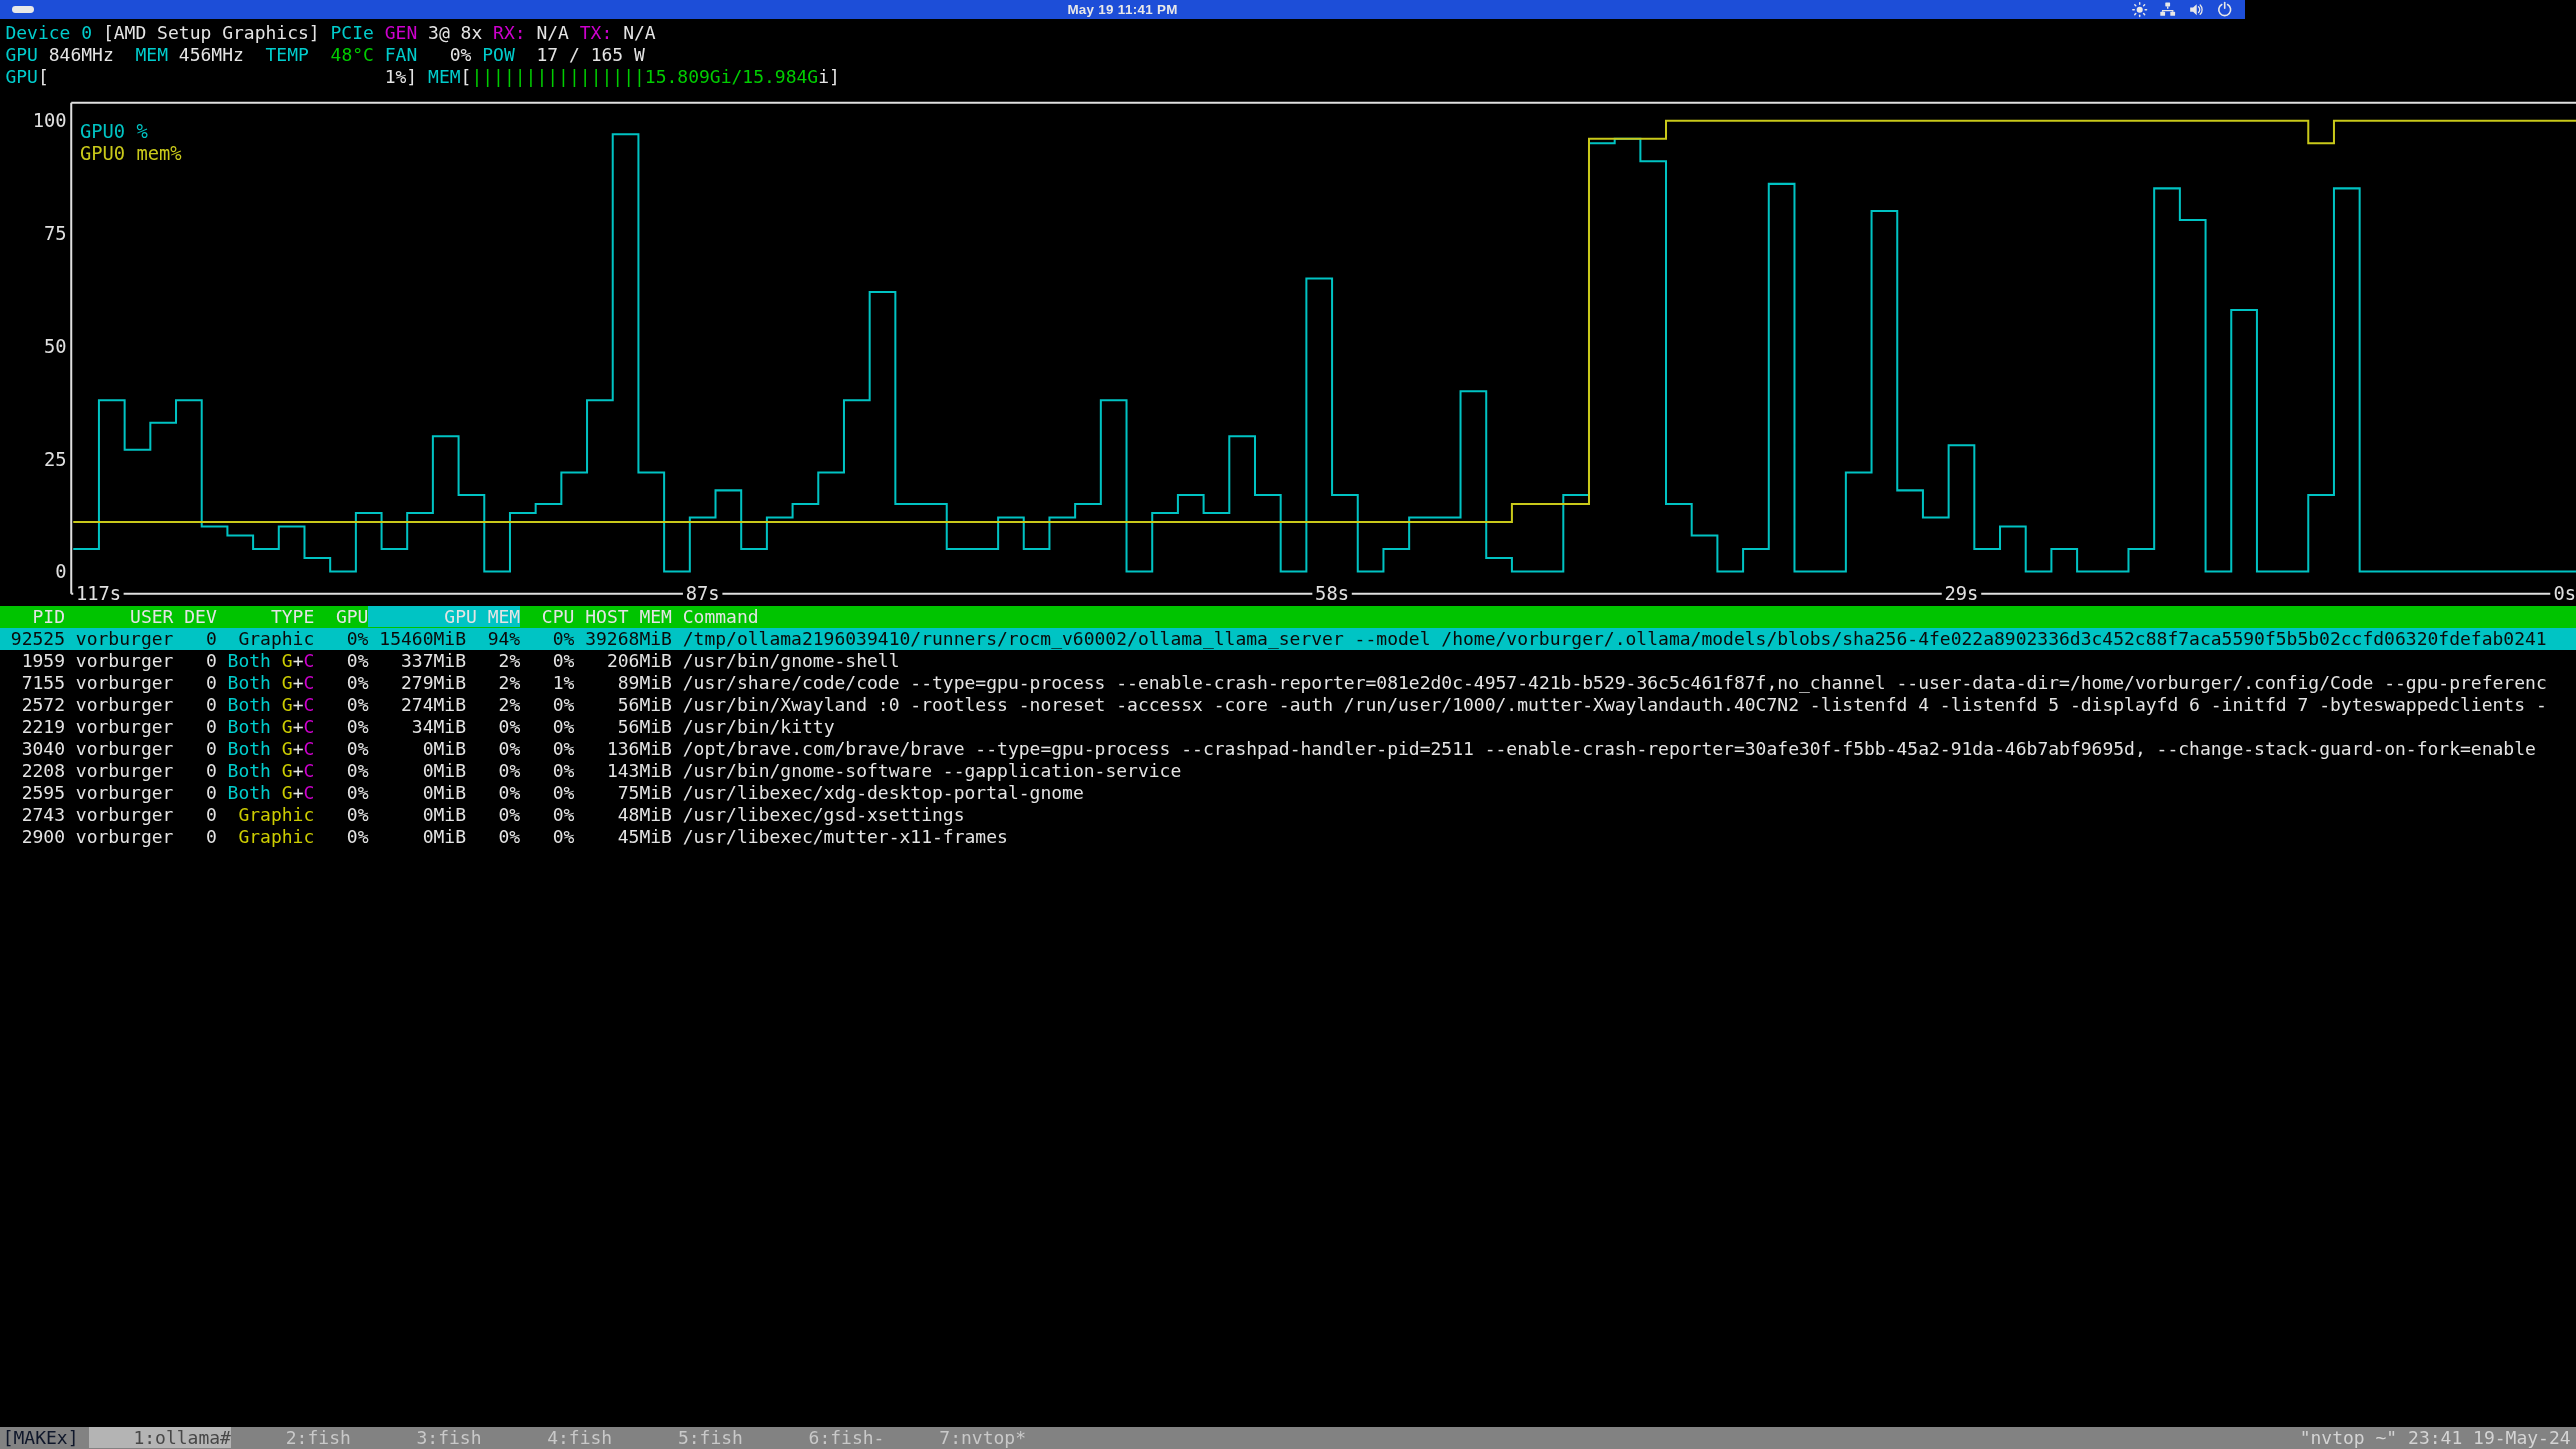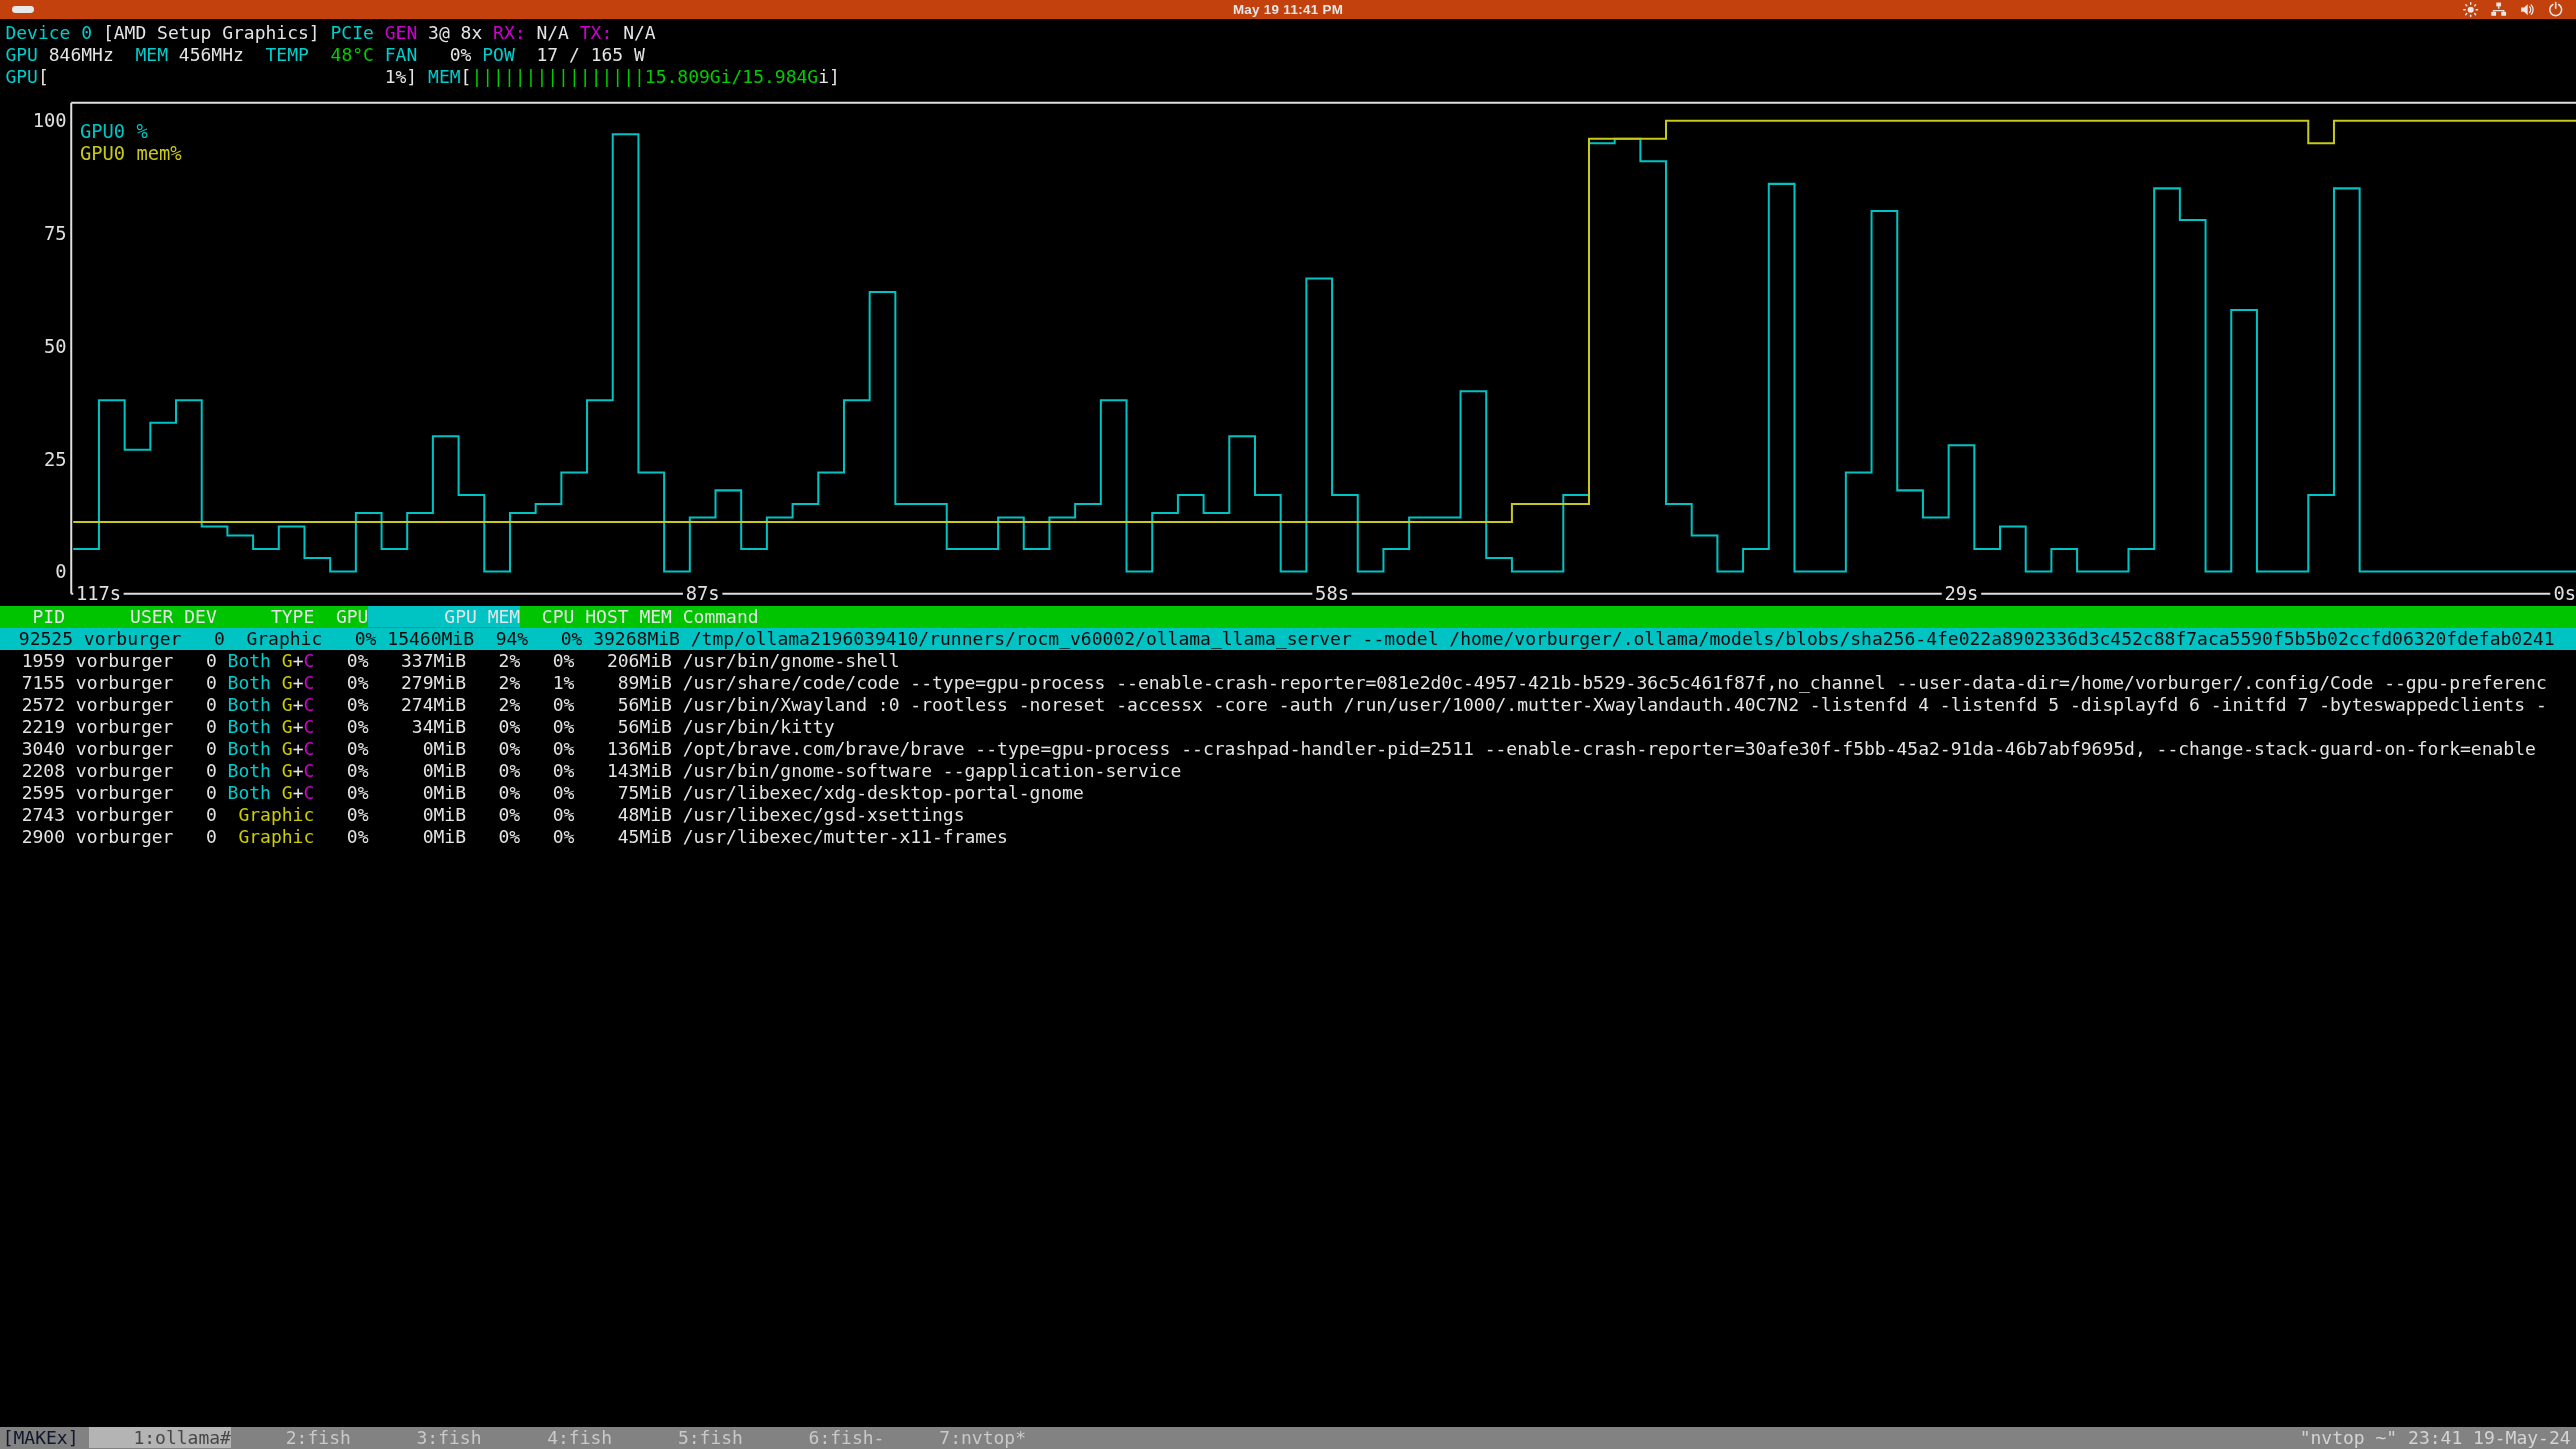--- a/index.html
+++ b/index.html
@@ -1,20 +1,20 @@
 <!DOCTYPE html>
 <html style="font-size:10.7px"><head>
 <meta charset="utf-8">
 <style>
   html,body{margin:0;padding:0;background:#000;}
   body{width:2576px;height:1449px;overflow:hidden;font-family:"DejaVu Sans Mono",monospace;}
   .screen{position:relative;width:2576px;height:1449px;background:#000;overflow:hidden;}
 
   
-  .gnome-bar{position:absolute;top:0;left:0;width:2576px;height:19px;background:#c2410c;}
+  .gnome-bar{position:absolute;top:0;left:0;width:2245px;height:19px;background:#1d4ed8;}
   .ws-pill{position:absolute;left:12px;top:6px;width:21.5px;height:6.7px;background:#e8e8e8;border-radius:3.4px;}
   .clock{position:absolute;top:0;left:0;width:100%;height:19px;text-align:center;line-height:19px;
          color:#e8e8e8;font-family:"Liberation Sans",sans-serif;font-size:13.4px;font-weight:700;letter-spacing:0.3px;}
   .tray{position:absolute;right:12px;top:0.7px;height:17.4px;display:flex;gap:10.7px;align-items:center;}
   .tray svg{display:block;}
 
   
   pre.tline{margin:0;white-space:pre;font-size:18px;line-height:22px;color:#e4e4e4;
             font-family:"DejaVu Sans Mono",monospace;}
   .term-head{position:absolute;top:22px;left:5.4px;}
@@ -22,21 +22,21 @@
   .c-w{color:#e4e4e4;} .c-c{color:#00cdcd;} .c-m{color:#cd00cd;} .c-g{color:#00cd00;}
   .c-y{color:#cdcd00;} .c-k{color:#0a0a0a;}
 
   
   .chart-wrap{position:absolute;top:0;left:0;width:2576px;height:644px;margin-left:33px;}
 
   
   .proc-table{position:absolute;top:606px;left:0;width:2576px;}
   .tbl-header{background:#00c400;color:#0a0a0a;}
   .tbl-header .hl-sort{background:#00c4c4;}
-  .proc-row.selected{background:#00c4c4;padding-left:8px;}
+  .proc-row.selected{background:#00c4c4;}
 
   
   .fkey-bar{position:absolute;top:1405px;left:0;width:2576px;height:22px;background:#00c8c8;
             white-space:pre;font-size:18px;line-height:22px;}
   .fk-key{background:#000;color:#e4e4e4;}
   .fk-label{color:#0a0a0a;}
 
   
   .tmux-bar{position:absolute;top:1427px;left:0;width:2576px;height:22px;background:#828282;
             white-space:pre;font-size:18px;line-height:22px;}

